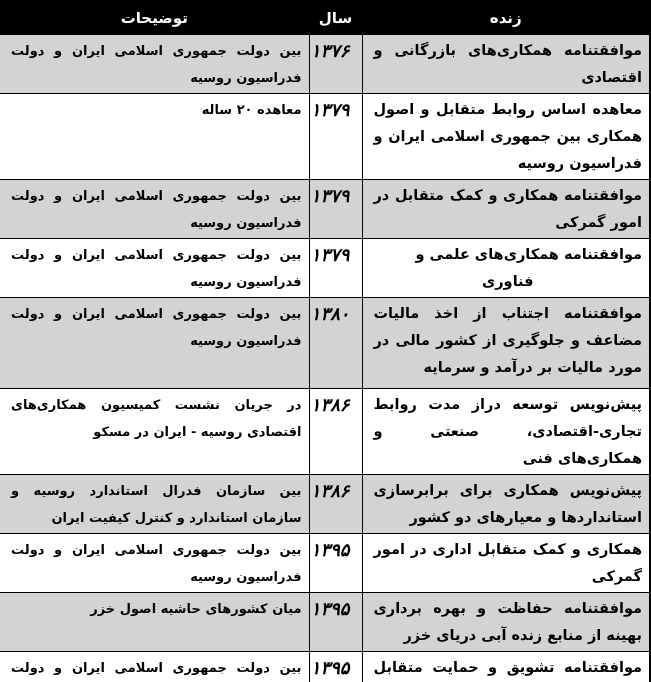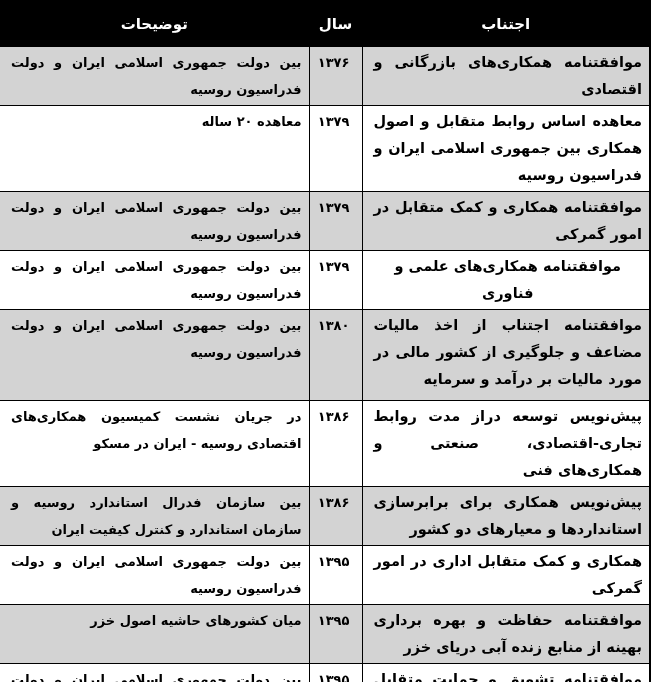--- a/index.html
+++ b/index.html
@@ -27,21 +27,21 @@
     table-layout: fixed;
     border: 2px solid var(--border);
   }
   col.col-title { width: 288px; }
   col.col-year  { width: 53px;  }
   col.col-desc  { width: 310px; }
 
   thead th {
     background: var(--header-bg);
     color: var(--header-text);
-    height: 45px;
+    height: 33px;
     font-size: 15px;
     font-weight: bold;
     vertical-align: middle;
     padding: 2px 4px;
     border: 1px solid var(--border);
   }
   tbody td {
     border: 1px solid var(--border);
     vertical-align: top;
     padding: 2px 7px 2px 11px;
@@ -50,50 +50,51 @@
   tbody tr:nth-child(even) td { background: var(--plain); }
 
   td.title-cell {
     font-size: 14.5px;
     font-weight: bold;
     line-height: 27px;
     text-align: justify;
     text-align-last: right;
   }
   td.title-cell.center {
-    text-align: center;
+    text-align: right;
     text-align-last: center;
   }
   td.year-cell {
-    font-size: 13px;
+    font-size: 18px;
     font-weight: bold;
     text-align: center;
     line-height: 26px;
     padding: 3px 12px;
+    font-style: italic;
   }
   td.desc-cell {
     font-size: 13px;
     font-weight: bold;
     line-height: 27px;
     text-align: justify;
     text-align-last: right;
   }
 </style>
 </head>
 <body>
 
 <table class="treaties">
   <colgroup>
     <col class="col-title">
     <col class="col-year">
     <col class="col-desc">
   </colgroup>
   <thead>
     <tr class="header-row">
-      <th>اجتناب</th>
+      <th>زنده</th>
       <th>سال</th>
       <th>توضیحات</th>
     </tr>
   </thead>
   <tbody>
       <tr style="height: 54px;">
         <td class="title-cell">موافقتنامه همکاری‌های بازرگانی و اقتصادی</td>
         <td class="year-cell">۱۳۷۶</td>
         <td class="desc-cell">بین دولت جمهوری اسلامی ایران و دولت فدراسیون روسیه</td>
       </tr>

